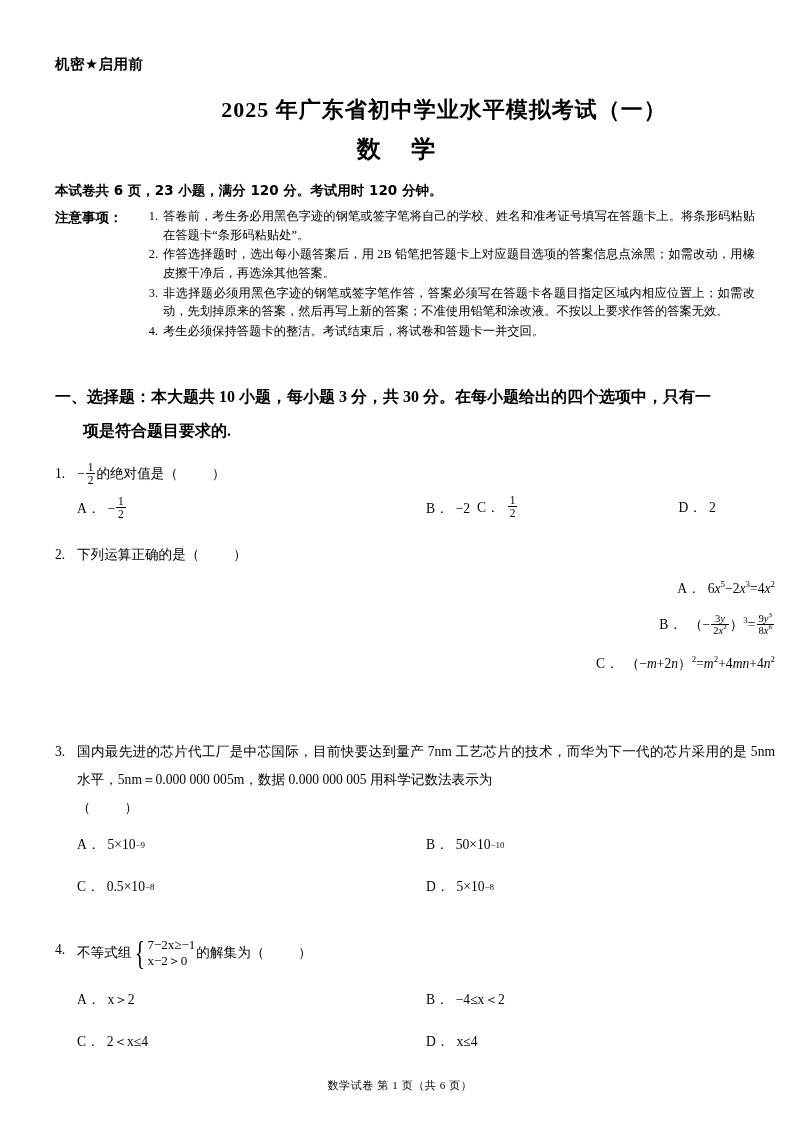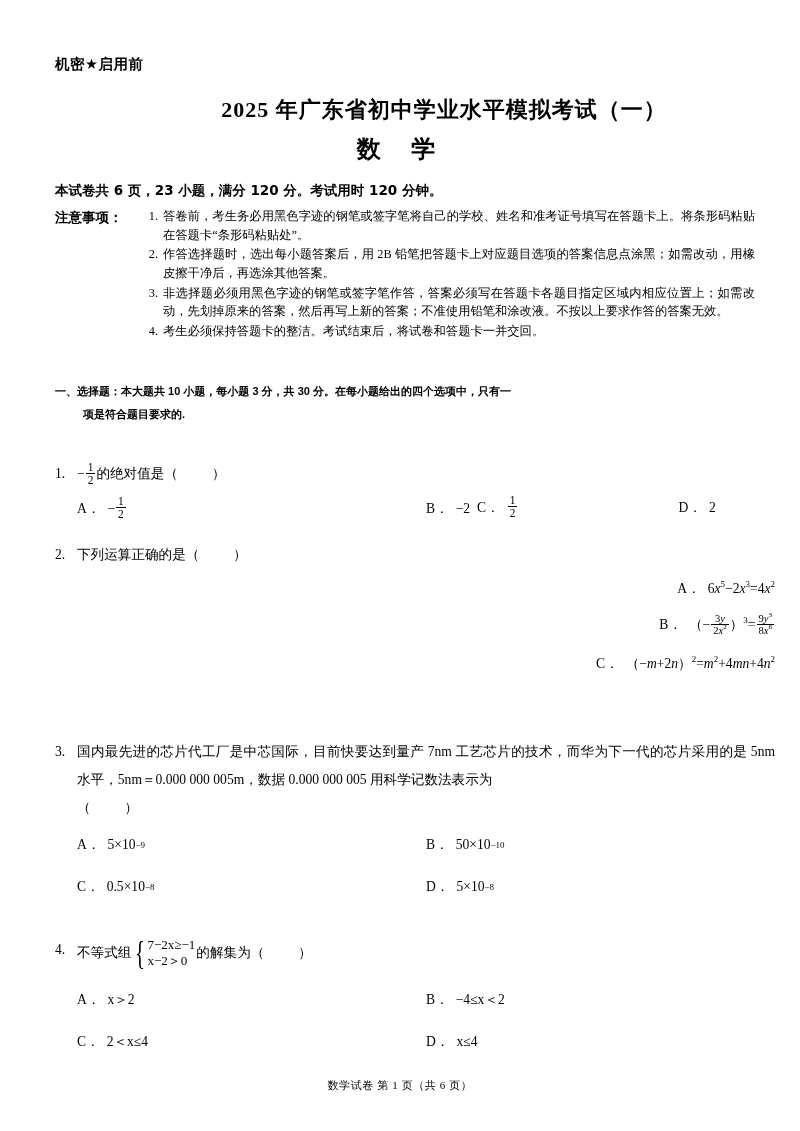--- a/index.html
+++ b/index.html
@@ -39,22 +39,22 @@
     font-weight:bold;font-size:13.5px;
   }
   .notice-list{margin-left:86px;}
   .notice-item{display:flex;margin-bottom:1px;}
   .notice-num{width:17px;flex:none;text-align:right;padding-right:5px;}
   .notice-text{flex:1;text-align:justify;}
 
   
   .section-head{
     position:absolute;left:55px;top:380px;width:715px;
-    font-family:Liberation Sans, sans-serif;
-    font-weight:bold;font-size:11px;line-height:2.1;text-align:justify;
+    font-family:Liberation Serif, serif;
+    font-weight:bold;font-size:16px;line-height:2.1;text-align:justify;
   }
   .section-head .l2{display:block;margin-left:28px;}
 
   
   .q{position:absolute;width:720px;left:55px;font-size:13.6px;}
   .q-stem{display:flex;align-items:flex-start;line-height:1.75;}
   .q-num{width:22px;flex:none;}
   .q-body{flex:1;text-align:justify;}
   .opts{margin-left:22px;margin-top:2px;}
   .opt-row{display:flex;margin-top:9px;}

